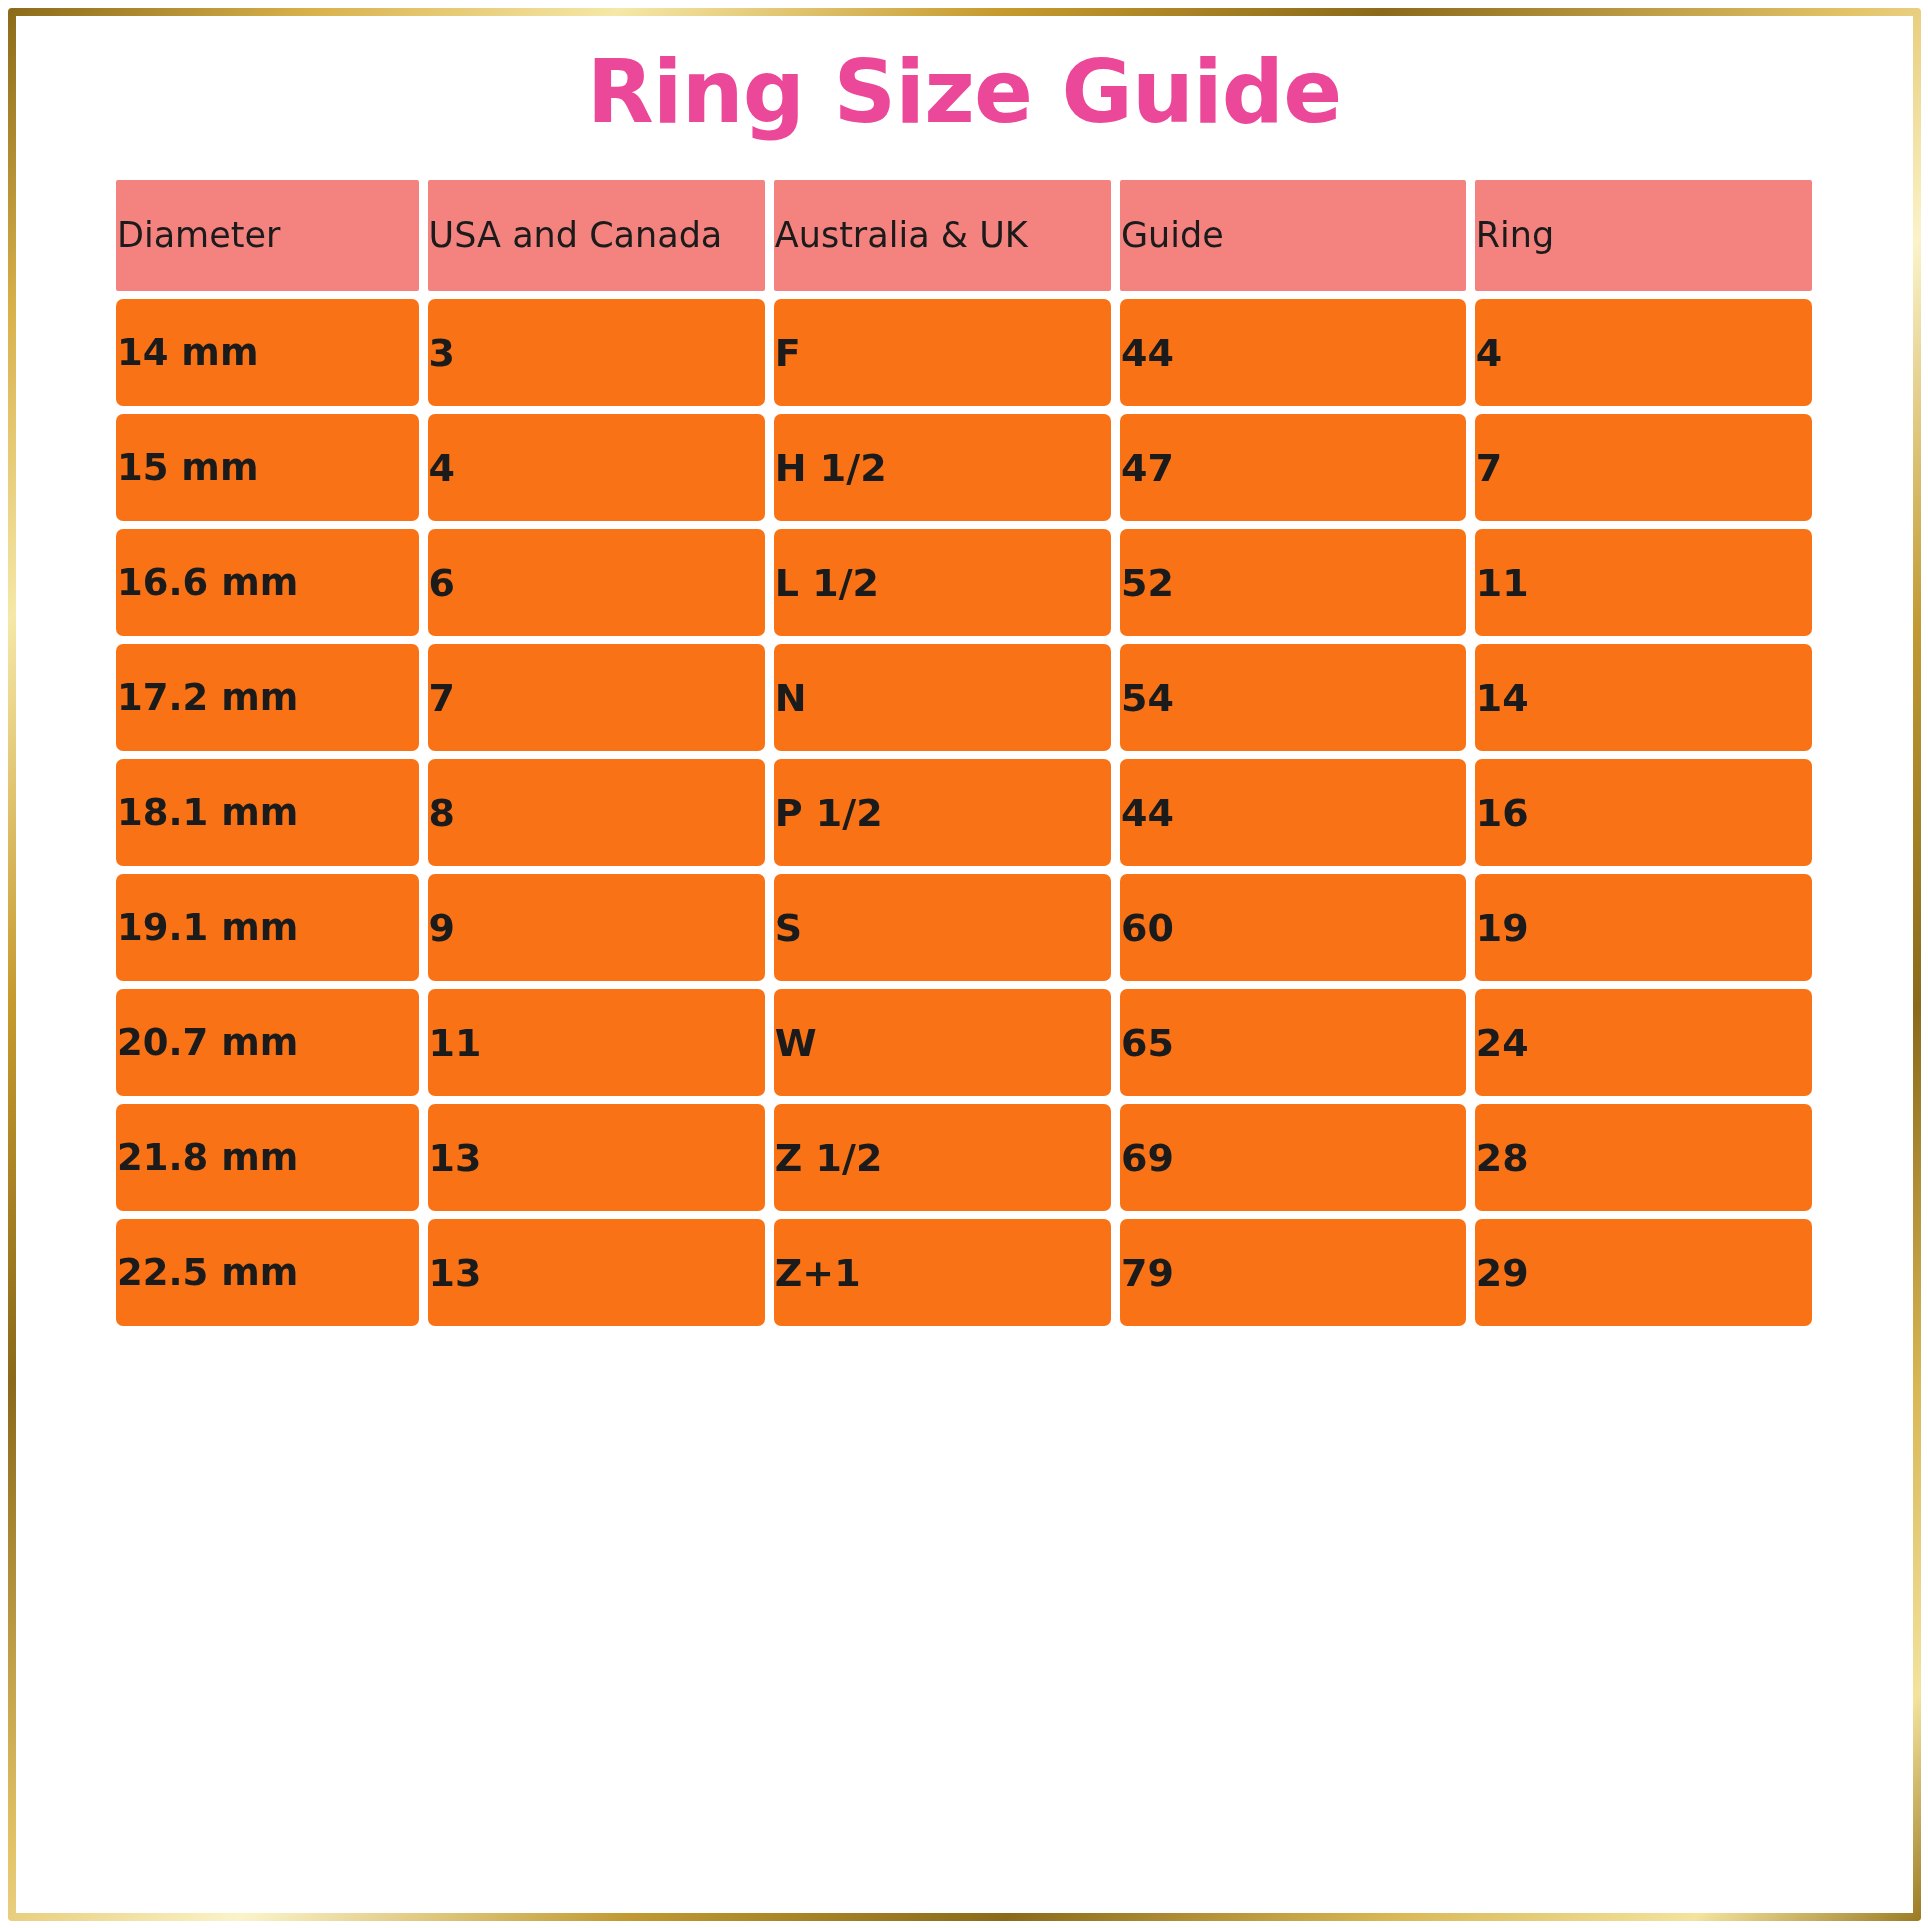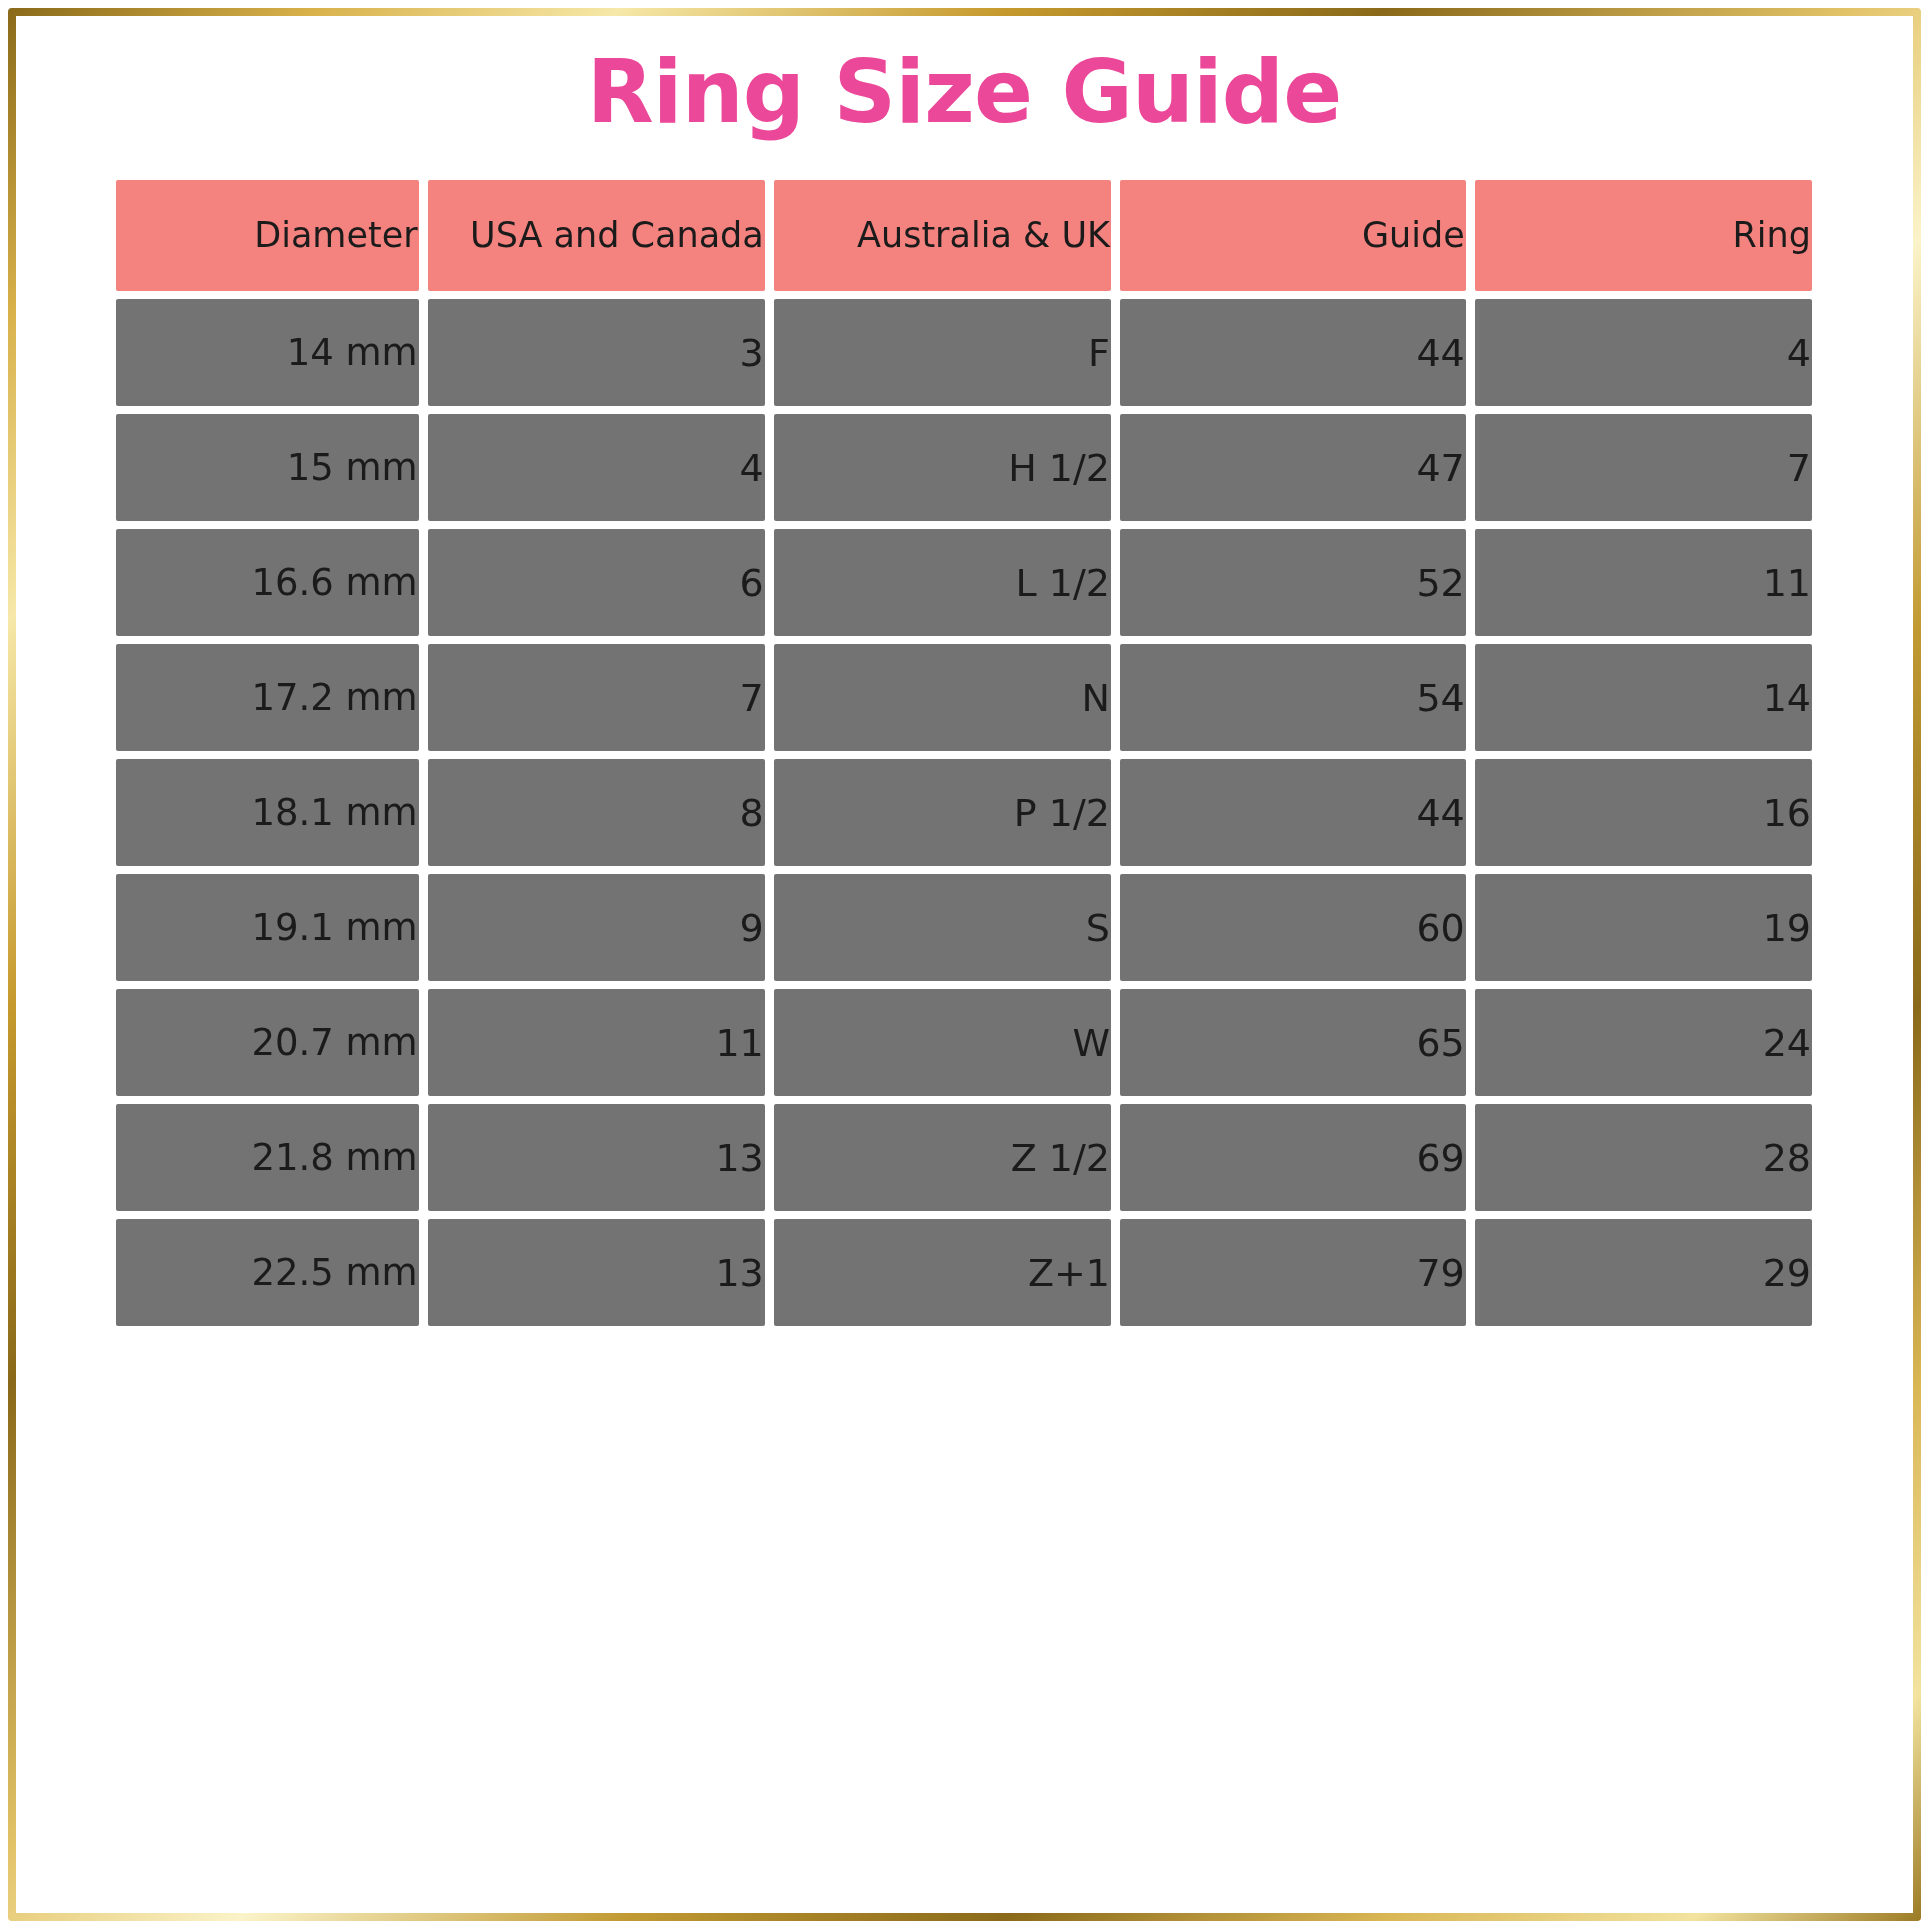--- a/index.html
+++ b/index.html
@@ -63,39 +63,39 @@
     margin: 17px 0 34px 0;
   }
   table.size-table {
     width: 100%;
     border-collapse: separate;
     border-spacing: 9.4px 8.5px;
     table-layout: fixed;
   }
   table.size-table th,
   table.size-table td {
-    text-align: right;
+    text-align: left;
     vertical-align: middle;
     font-family: "DejaVu Sans", sans-serif;
     color: #1b1b1b;
   }
   table.size-table th {
     background: #f4837f;
     height: 109px;
     font-weight: 400;
     font-size: 35px;
     line-height: 1.18;
     border-radius: 1.9px;
   }
   table.size-table td {
-    background: #737373;
+    background: #f97316;
     height: 105px;
-    font-weight: 400;
+    font-weight: 700;
     font-size: 38px;
-    border-radius: 2px;
+    border-radius: 7px;
   }
   table.size-table td.diameter {
     font-size: 37px;
   }
   
   col.c0 { width: 17.5%; }
   col.c1 { width: 19.5%; }
   col.c2 { width: 19.5%; }
   col.c3 { width: 20%; }
   col.c4 { width: 19.5%; }

